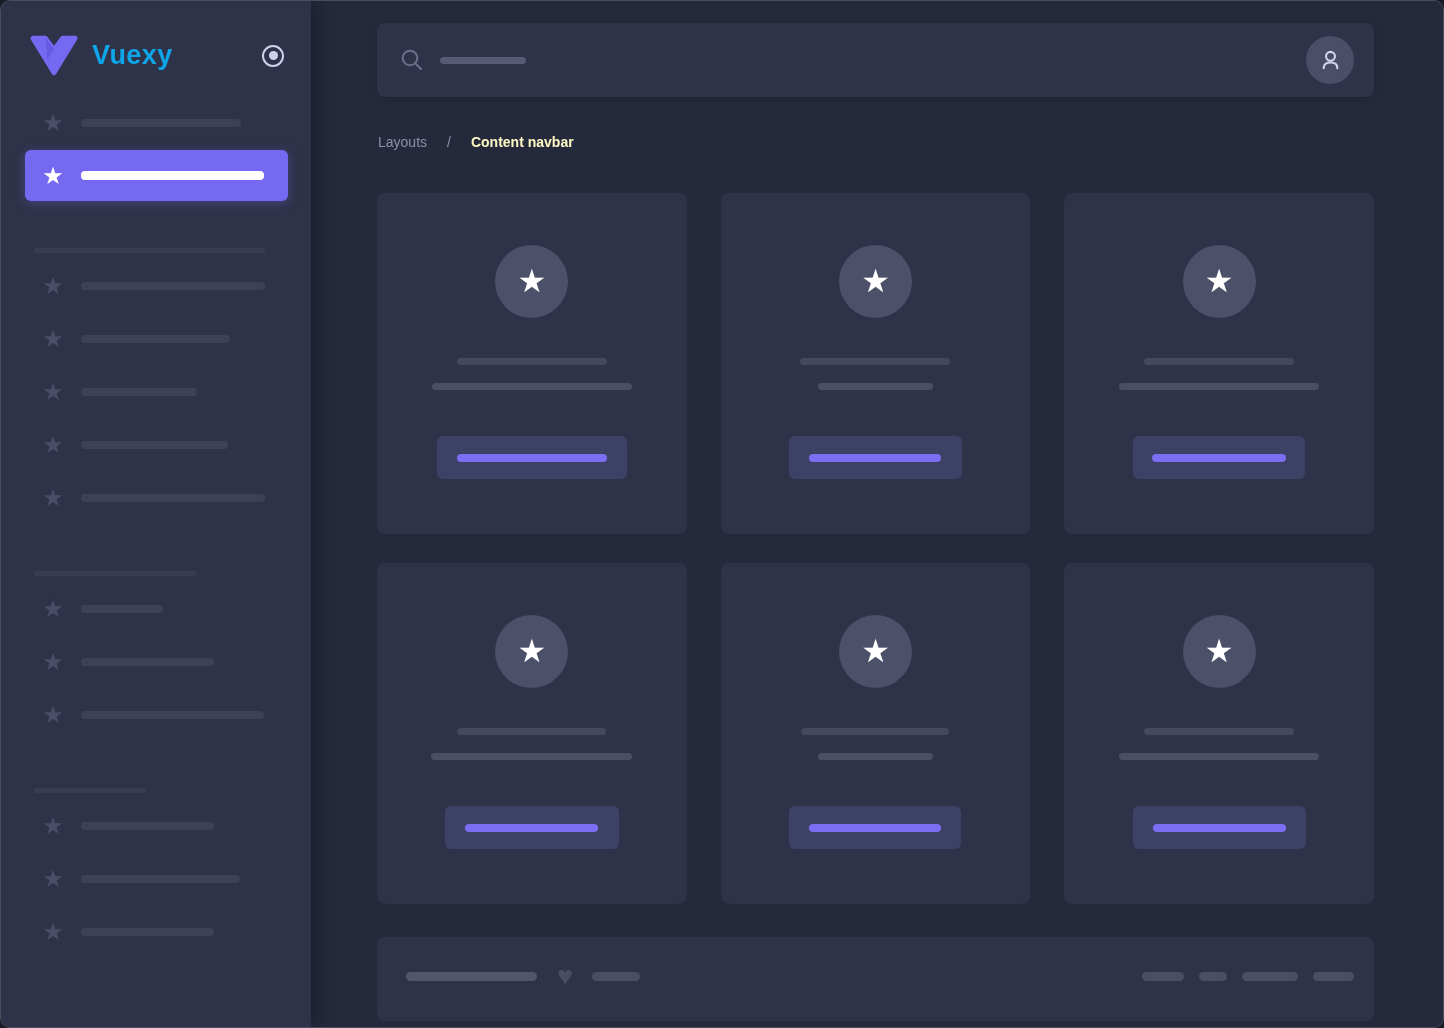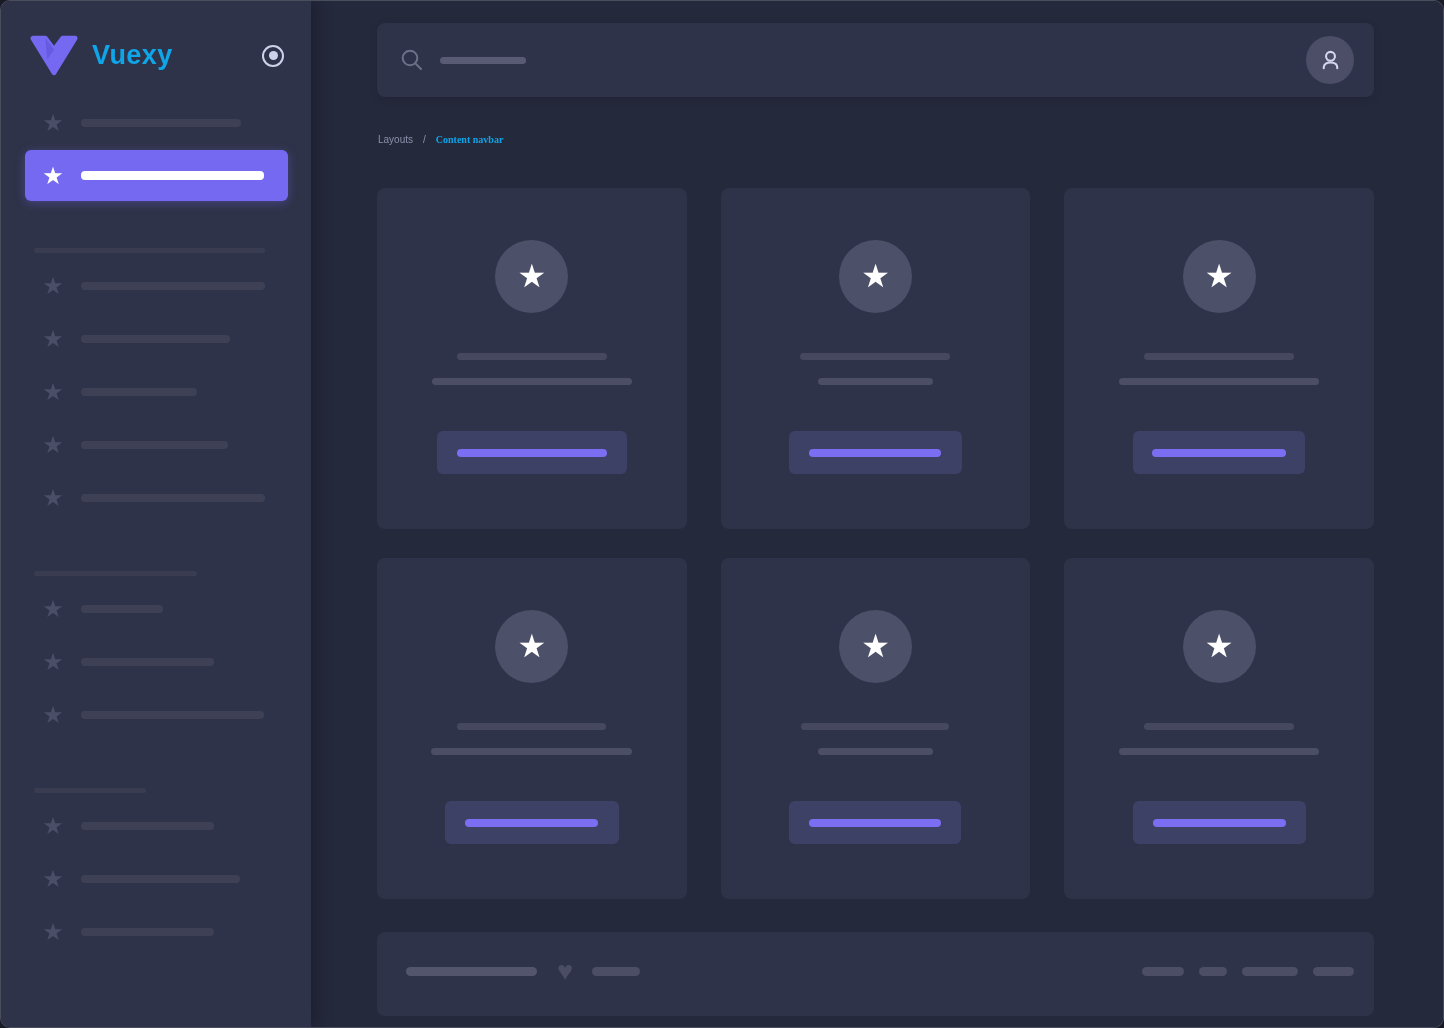--- a/index.html
+++ b/index.html
@@ -45,22 +45,22 @@
     box-shadow:0 2px 8px rgba(0,0,0,.12);
   }
   .search{display:flex;align-items:center;flex:1;cursor:text;}
   .search svg{display:block;}
   .search-bar{width:86px;height:7px;border-radius:3.5px;background:#585b73;margin-left:17px;}
   .avatar{
     width:48px;height:48px;border-radius:50%;background:#4b4e66;
     display:flex;align-items:center;justify-content:center;cursor:pointer;
   }
 
-  .breadcrumb{margin:37px 0 0 1px;font-size:10px;color:#8d90aa;display:flex;gap:10px;align-items:center;}
-  .breadcrumb .current{color:#0ea5e9;font-weight:bold;font-family:Liberation Serif, serif;}
+  .breadcrumb{margin:37px 0 0 1px;font-size:14px;color:#8d90aa;display:flex;gap:20px;align-items:center;}
+  .breadcrumb .current{color:#fef9c3;font-weight:bold;}
 
   .cards-grid{margin-top:43px;display:grid;grid-template-columns:repeat(3,1fr);column-gap:34px;row-gap:29px;}
   .card{height:341px;background:#2f3349;border-radius:8px;display:flex;flex-direction:column;align-items:center;}
   .card-avatar{
     margin-top:52px;width:73px;height:73px;border-radius:50%;background:#4c5068;
     display:flex;align-items:center;justify-content:center;
   }
   .card-avatar .star{color:#ffffff;font-size:32px;line-height:1;transform:translateY(-1px);}
   .card-line1{margin-top:40px;height:7px;border-radius:3.5px;background:#45485f;}
   .card-line2{margin-top:18px;height:7px;border-radius:3.5px;background:#4b4e64;}

